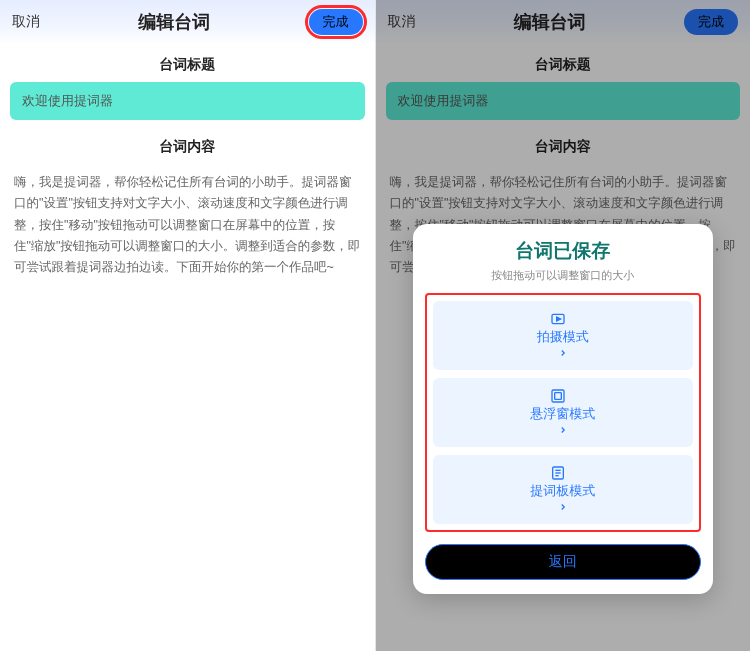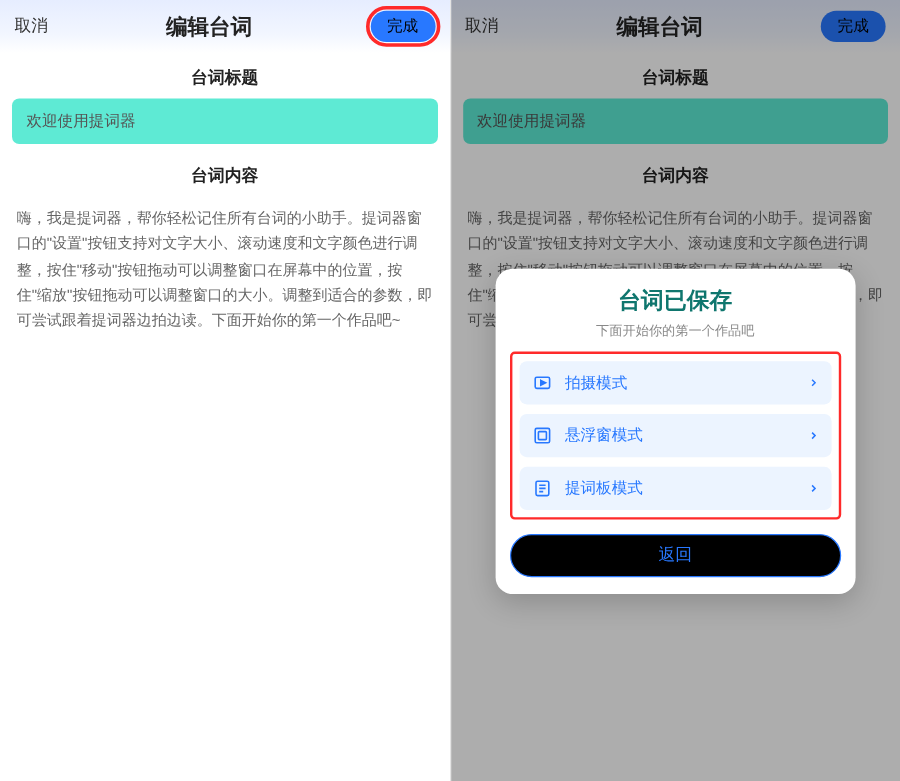--- a/index.html
+++ b/index.html
@@ -51,21 +51,21 @@
       padding: 14px 12px 14px;
       box-shadow: 0 6px 24px rgba(0,0,0,0.2);
     }
     .modal-title { text-align: center; font-size: 19px; font-weight: 600; color: #0f766e; }
     .modal-sub { text-align: center; font-size: 11px; color: #888; margin-top: 4px; margin-bottom: 10px; }
     .modes-box { border: 2px solid #ff2a2a; padding: 6px; border-radius: 4px; }
     .mode-item {
       background: #ecf4ff; border-radius: 6px;
       display: flex; align-items: center;
       padding: 9px 10px; margin-bottom: 8px;
-      color: #2878ff; font-size: 13px; font-weight: 500;
+      color: #2878ff; font-size: 13px; font-weight: 500; flex-direction: column;
     }
     .mode-item:last-child { margin-bottom: 0; }
     .mode-icon { width: 18px; height: 18px; margin-right: 10px; display: inline-flex; align-items: center; justify-content: center; }
     .mode-icon svg { width: 16px; height: 16px; }
     .mode-label { flex: 1; }
     .chevron { color: #2878ff; }
     .back-btn {
       margin-top: 12px; width: 100%; border: 1.5px solid #2878ff;
       color: #2878ff; background: #000000; border-radius: 20px;
       padding: 8px 0; font-size: 14px; font-family: Liberation Serif, serif;
@@ -96,21 +96,21 @@
     </div>
     <div class="section-label">台词标题</div>
     <div class="input-row">欢迎使用提词器</div>
     <div class="section-label">台词内容</div>
     <div class="content-text">嗨，我是提词器，帮你轻松记住所有台词的小助手。提词器窗口的"设置"按钮支持对文字大小、滚动速度和文字颜色进行调整，按住"移动"按钮拖动可以调整窗口在屏幕中的位置，按住"缩放"按钮拖动可以调整窗口的大小。调整到适合的参数，即可尝试跟着提词器边拍边读。下面开始你的第一个作品吧~</div>
 
     <div class="dim-overlay"></div>
 
     <div class="modal">
       <div class="modal-title">台词已保存</div>
-      <div class="modal-sub">下面开始你的第一个作品吧</div>
+      <div class="modal-sub">按钮拖动可以调整窗口的大小</div>
 
       <div class="modes-box">
         <div class="mode-item">
           <span class="mode-icon">
             <svg viewBox="0 0 24 24" fill="none" stroke="#2878ff" stroke-width="2">
                 <rect x="3" y="5" width="18" height="14" rx="2"></rect>
                 <polygon points="10,9 16,12 10,15" fill="#2878ff"></polygon>
               </svg>
           </span>
           <span class="mode-label">拍摄模式</span>

